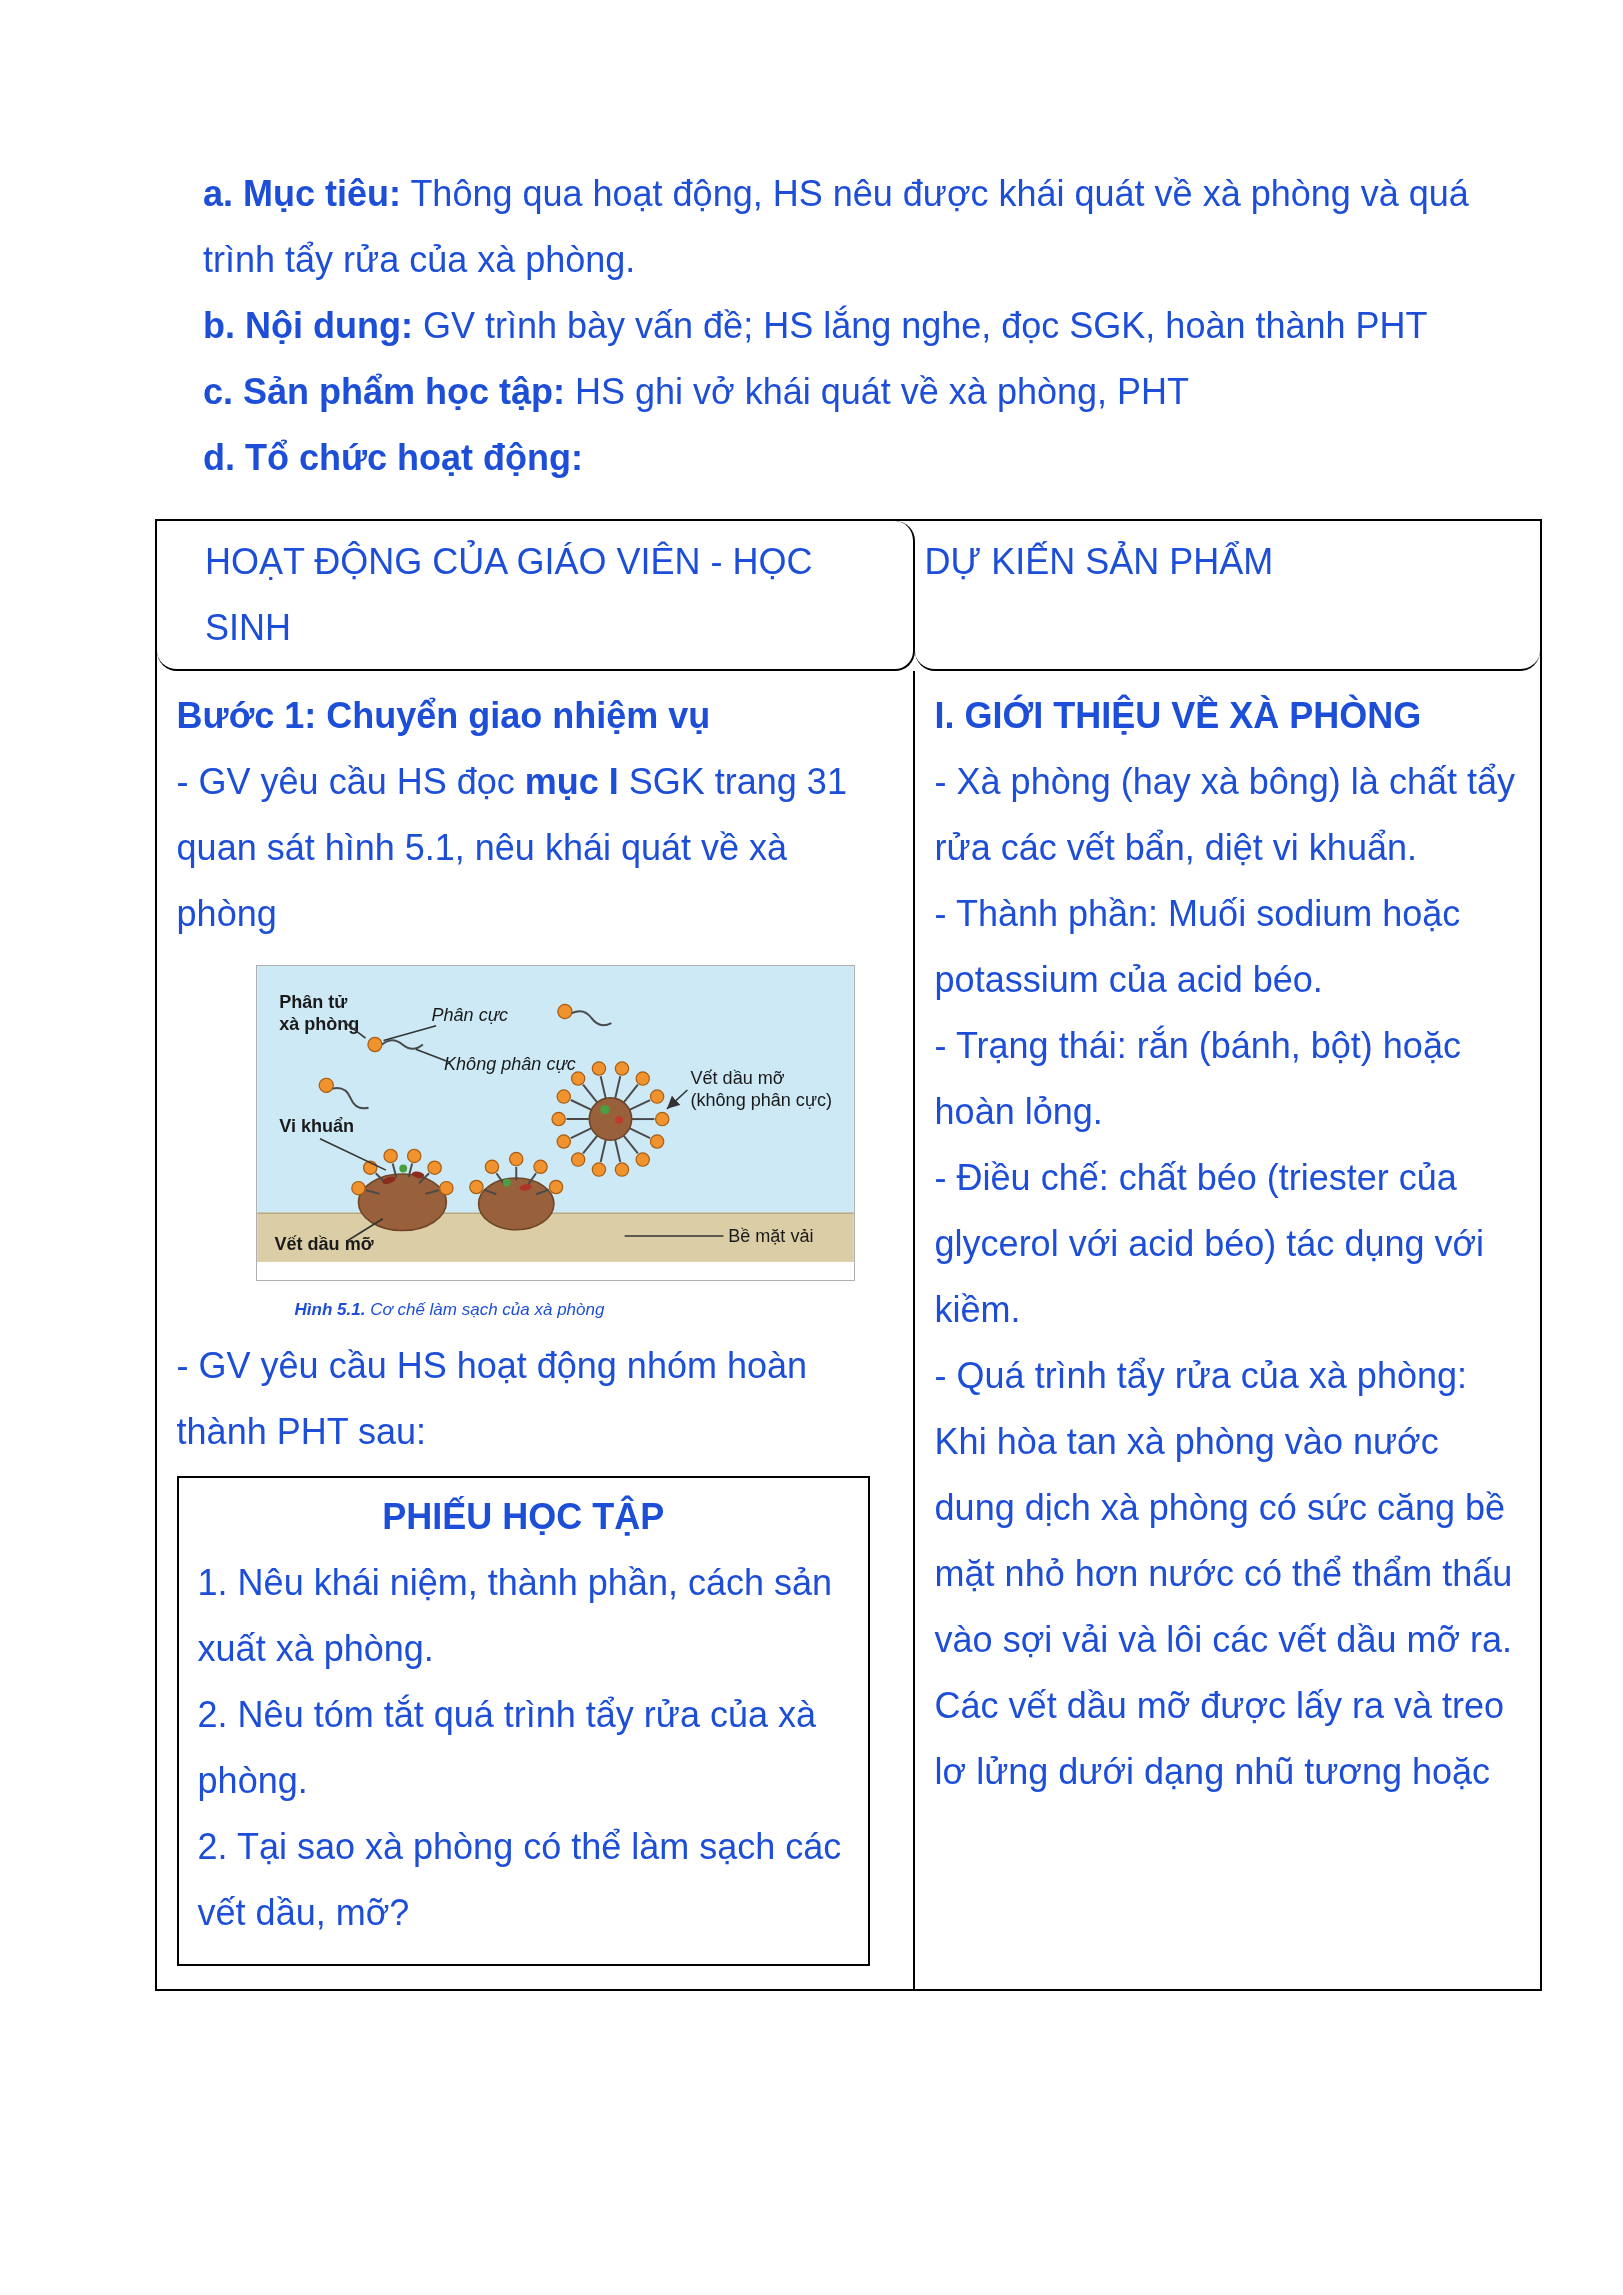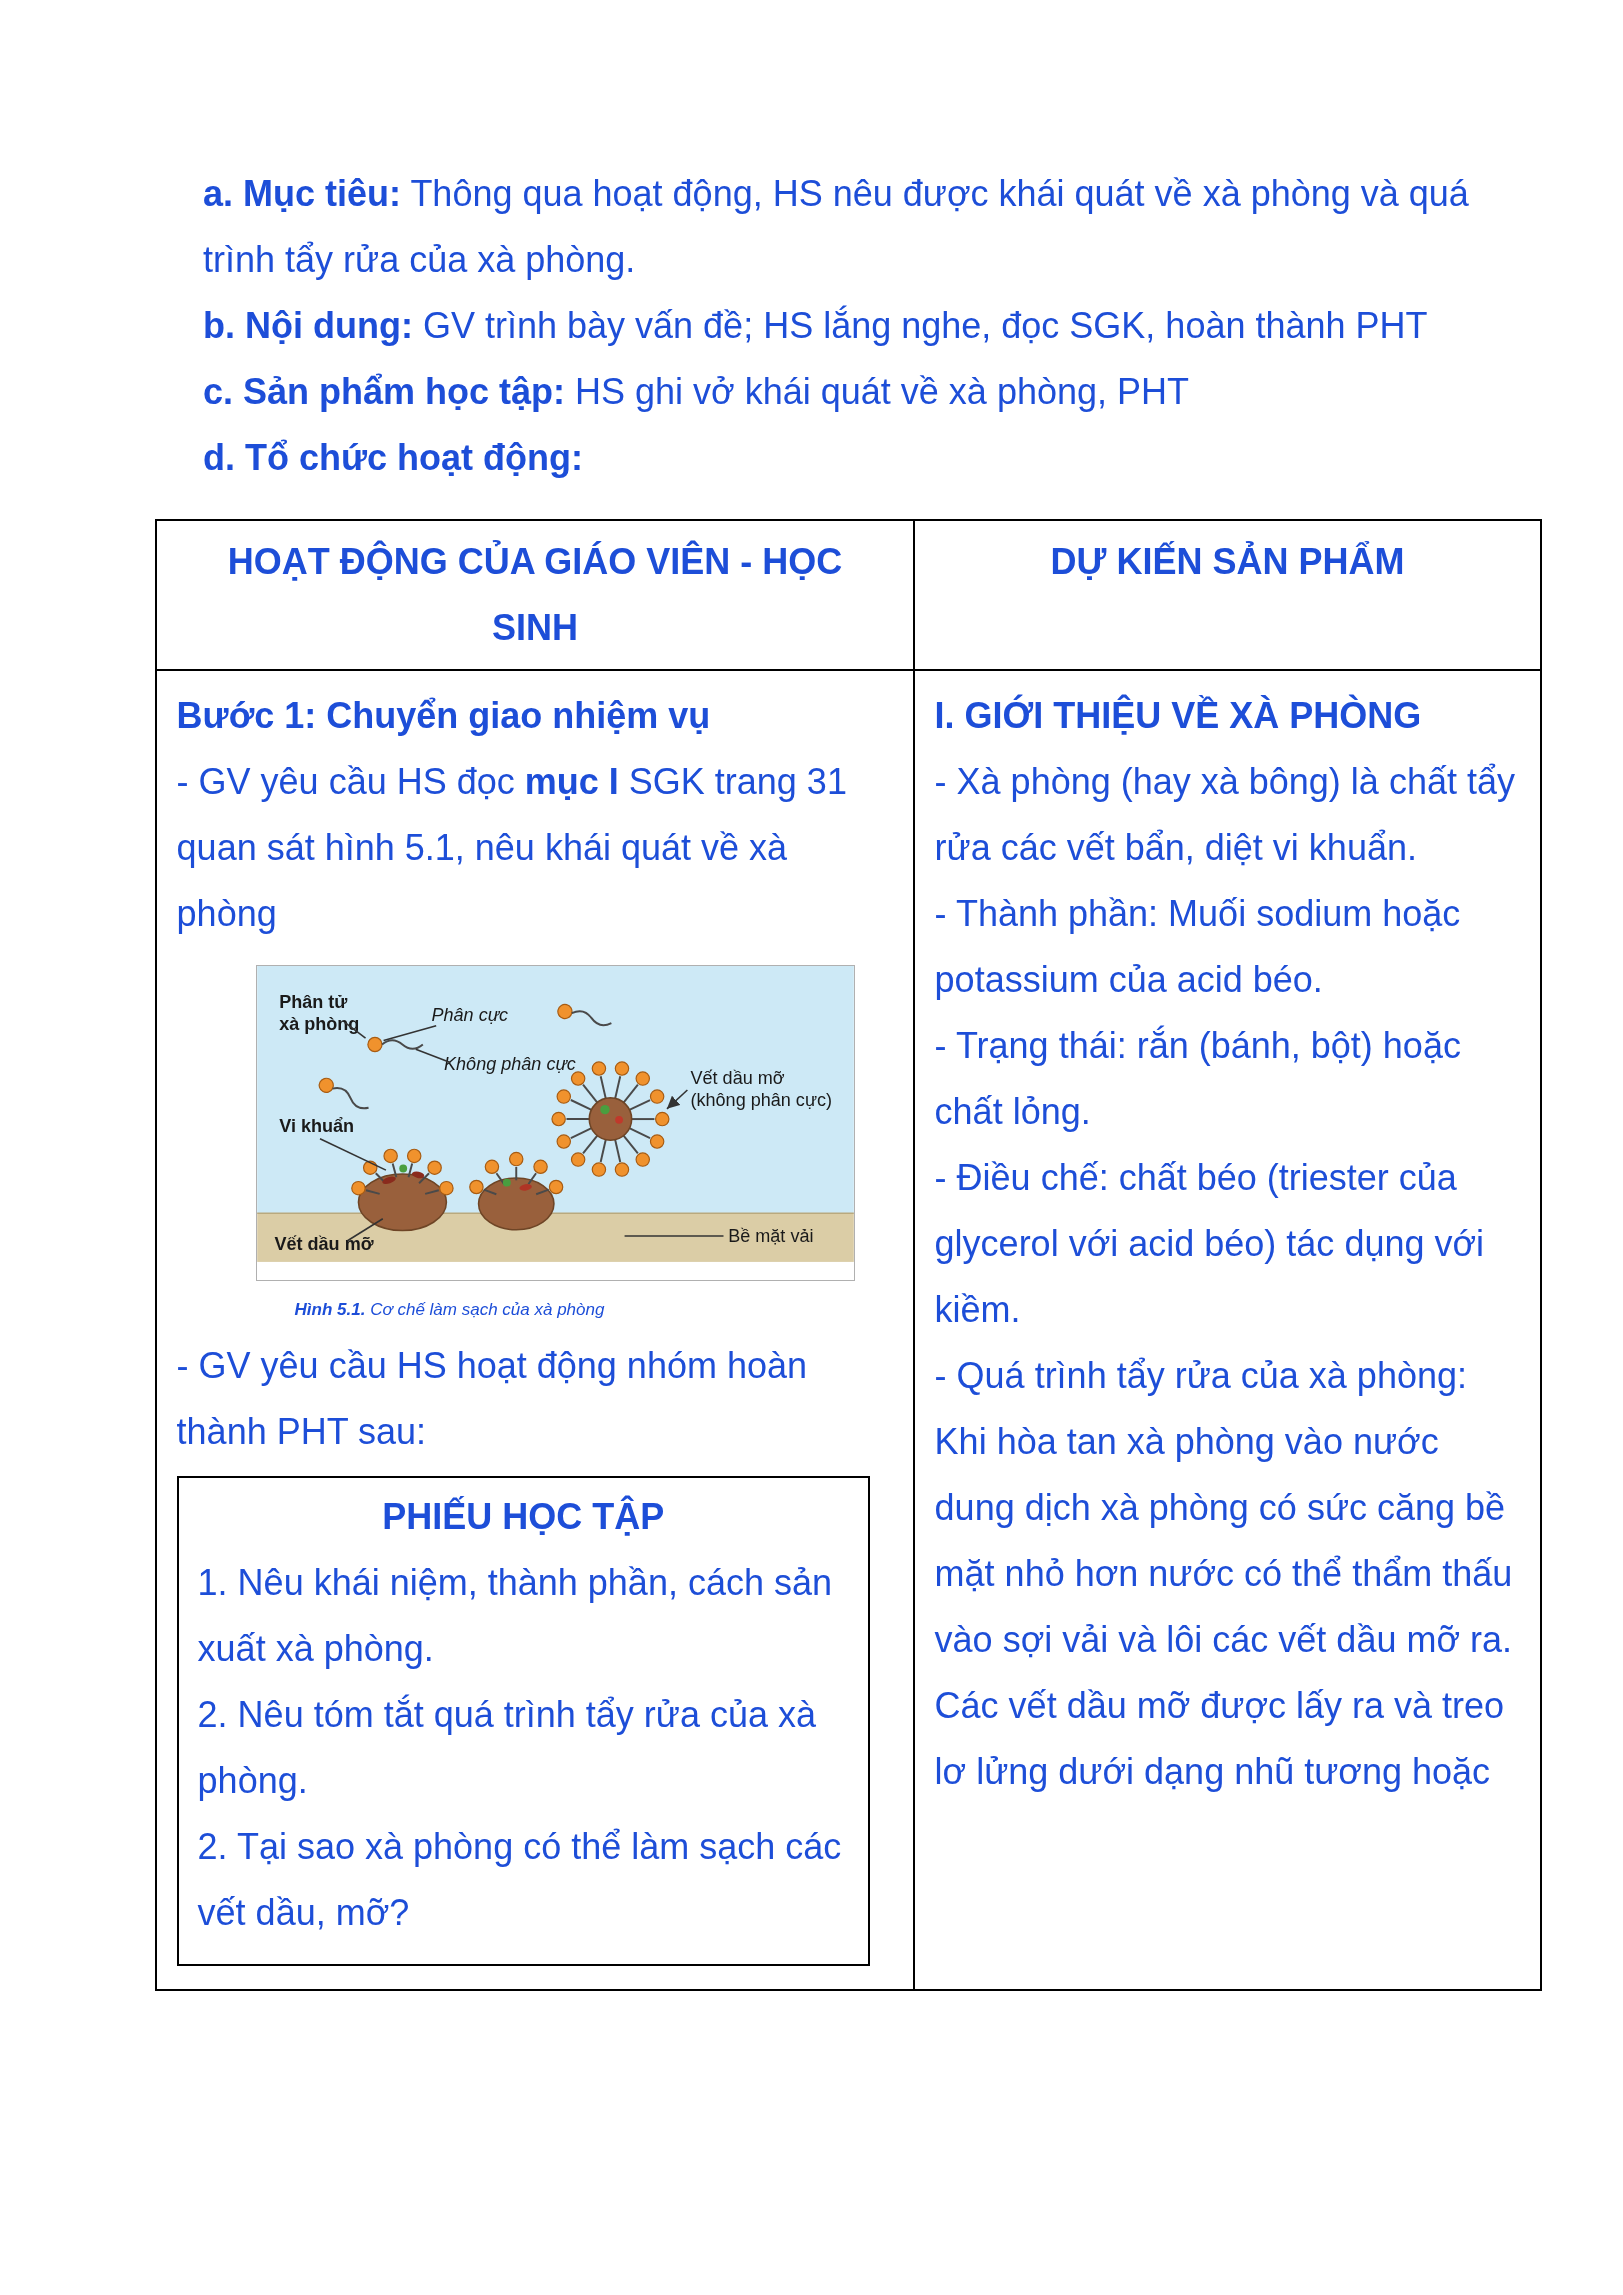--- a/index.html
+++ b/index.html
@@ -9,21 +9,21 @@
   }
   p{margin:0;}
   .bold{font-weight:bold;}
   .intro{padding-top:161px;margin-left:203px;margin-right:88px;}
   .doc-table{
     margin:28px 0 0 155px;width:1387px;border:2.4px solid #000;
     display:grid;grid-template-columns:758px 1fr;box-sizing:border-box;background:#fff;
   }
   .cell{box-sizing:border-box;}
   .c-left{border-right:2.4px solid #000;}
-  .c-head{border-bottom:2.4px solid #000;font-weight:bold;text-align:center;padding:7.9px 9.4px;}
+  .c-head{border-bottom:2.4px solid #000;font-weight:normal;text-align:left;padding:7.9px 9.4px;border-radius:20px;}
   .head-inner{max-width:660px;margin:0 auto;}
   .c-body-left{padding:12.6px 43px 23.6px 19.6px;}
   .c-body-right{padding:12.6px 23.6px 23.6px 19.6px;}
   .fig{margin:17.3px 0 6.3px 79px;width:678px;}
   .fig-svg{display:block;border:0.8px solid #b0b0b0;background:#fff;}
   .fig-caption{font-size:17px;line-height:35px;margin:11px 0 0 39px;font-style:italic;}
   .fig-caption .cap-label{font-weight:bold;font-style:italic;}
   .pht{border:2.4px solid #000;margin-top:11px;padding:6.3px 19px 17.3px 19px;}
   .pht-title{text-align:center;font-weight:bold;}
   .lbl{font-family:"Liberation Sans",sans-serif;font-size:23px;fill:#1a1a1a;}
@@ -186,21 +186,21 @@
         <p>1. Nêu khái niệm, thành phần, cách sản xuất xà phòng.</p>
         <p>2. Nêu tóm tắt quá trình tẩy rửa của xà phòng.</p>
         <p>2. Tại sao xà phòng có thể làm sạch các vết dầu, mỡ?</p>
       </div>
     </div>
 
     <div class="cell c-body-right">
       <p class="bold">I. GIỚI THIỆU VỀ XÀ PHÒNG</p>
       <p>- Xà phòng (hay xà bông) là chất tẩy rửa các vết bẩn, diệt vi khuẩn.</p>
       <p>- Thành phần: Muối sodium hoặc potassium của acid béo.</p>
-      <p>- Trạng thái: rắn (bánh, bột) hoặc chất lỏng.</p>
+      <p>- Trạng thái: rắn (bánh, bột) hoặc hoàn lỏng.</p>
       <p>- Điều chế: chất béo (triester của glycerol với acid béo) tác dụng với kiềm.</p>
       <p>- Quá trình tẩy rửa của xà phòng:</p>
       <p>Khi hòa tan xà phòng vào nước dung dịch xà phòng có sức căng bề mặt nhỏ hơn nước có thể thẩm thấu vào sợi vải và lôi các vết dầu mỡ ra. Các vết dầu mỡ được lấy ra và treo lơ lửng dưới dạng nhũ tương hoặc</p>
     </div>
 
   </div>
 </div>
 
 
 </body></html>

